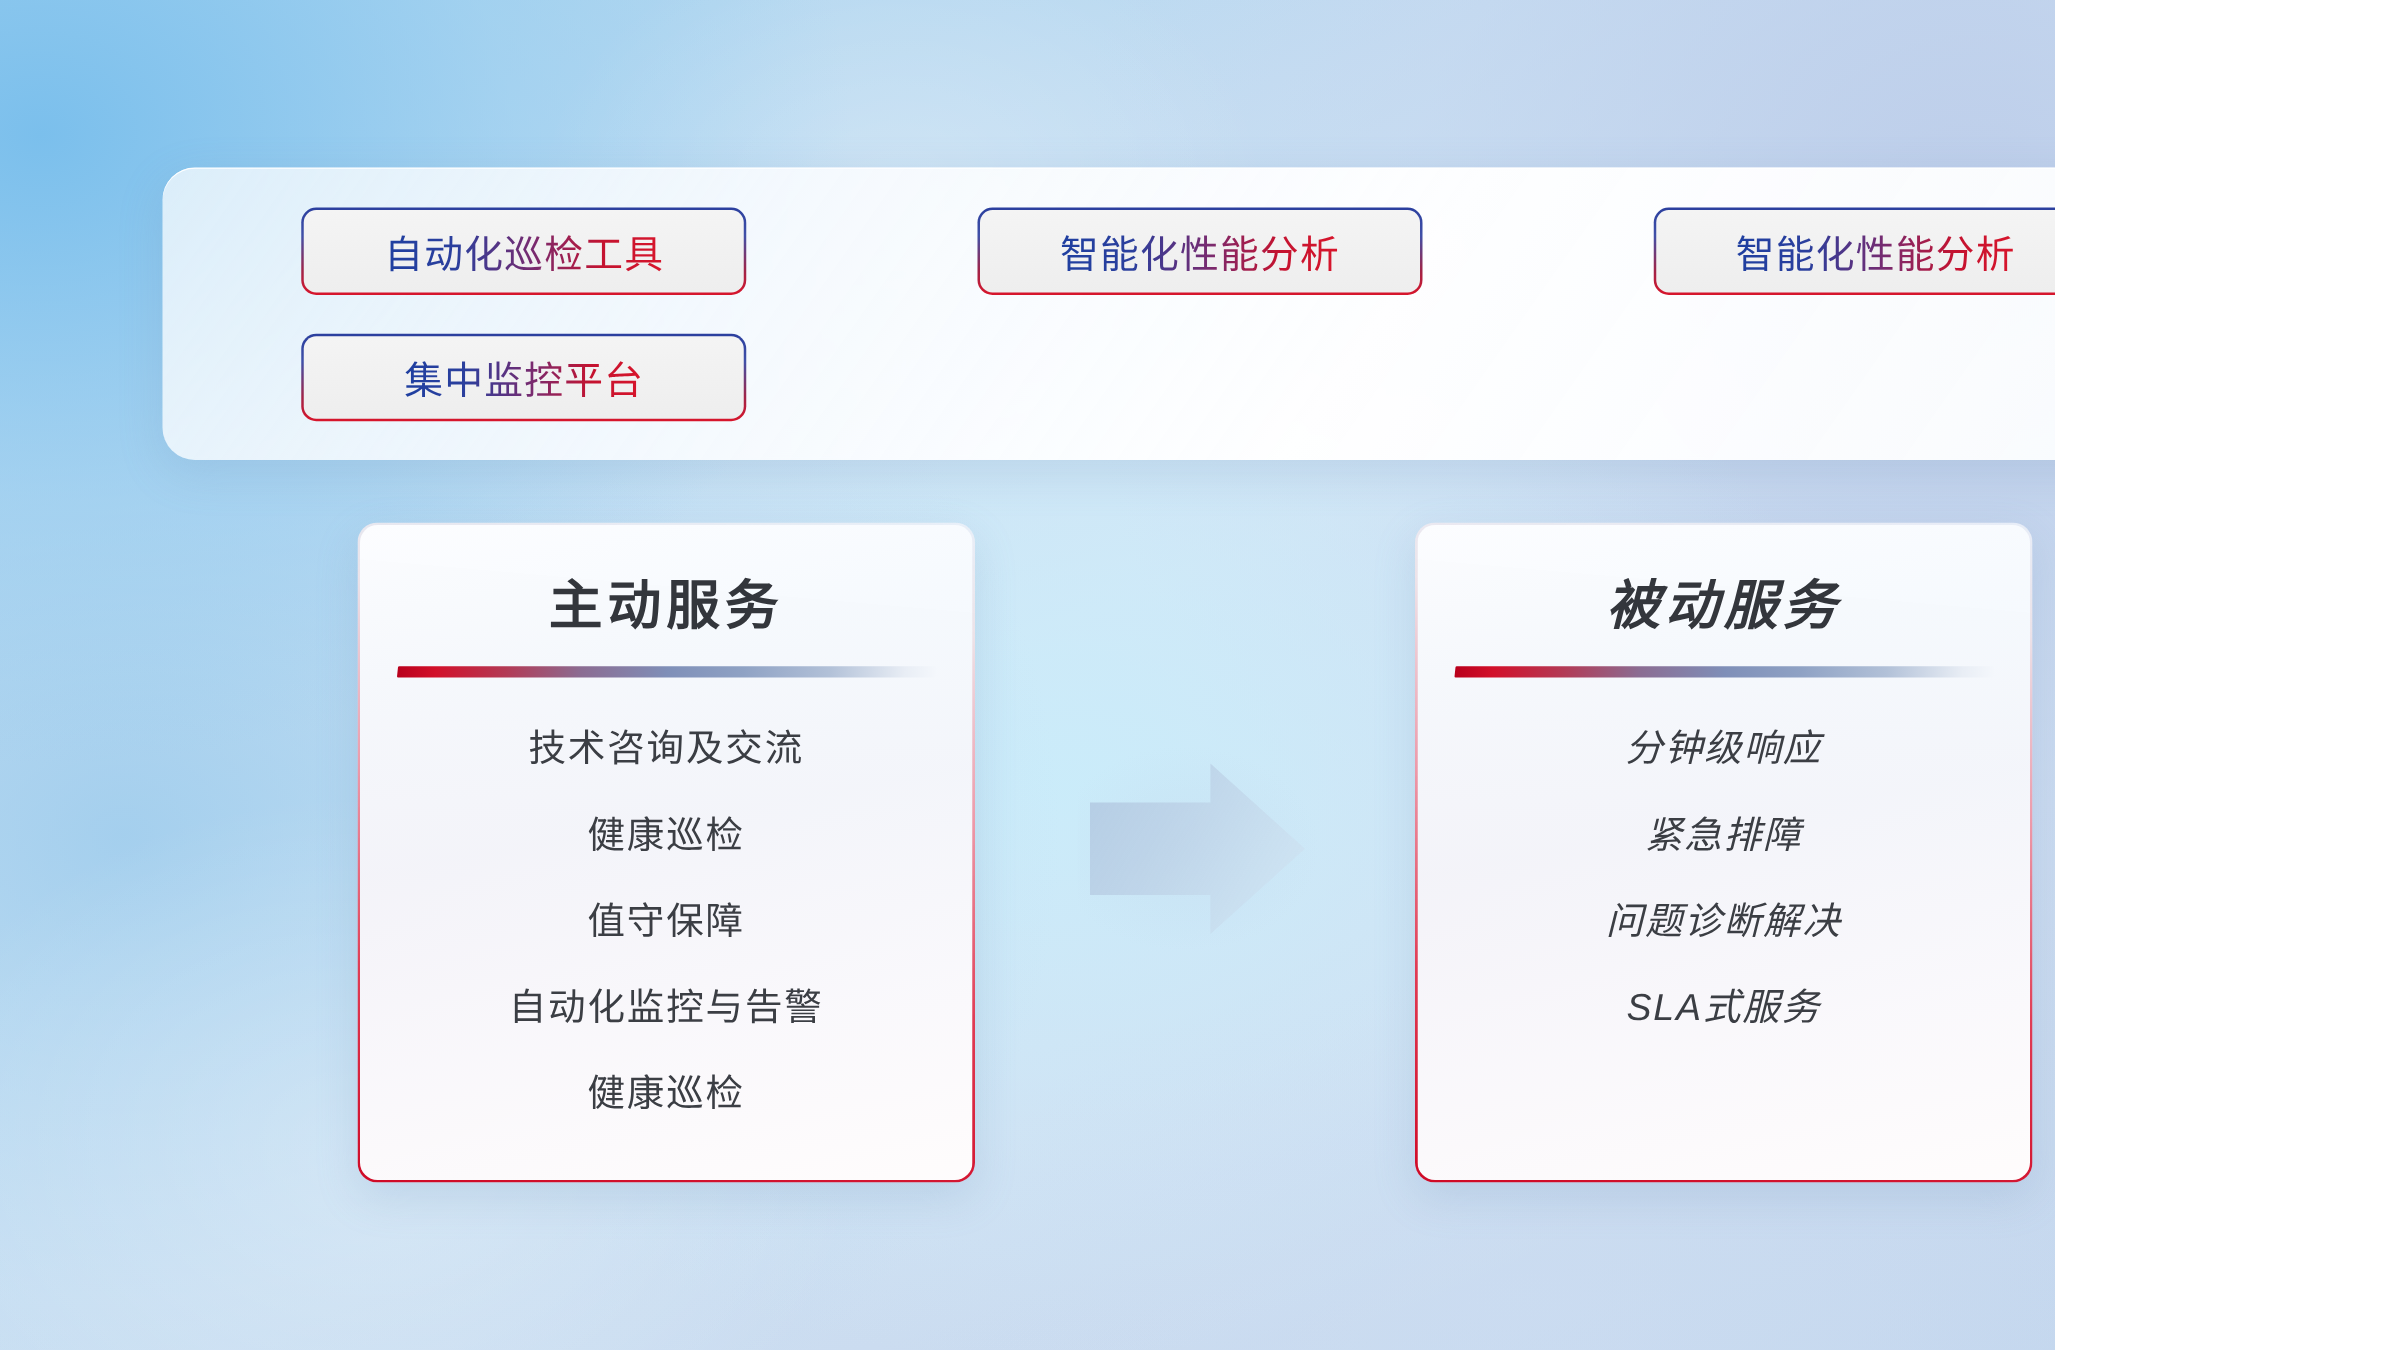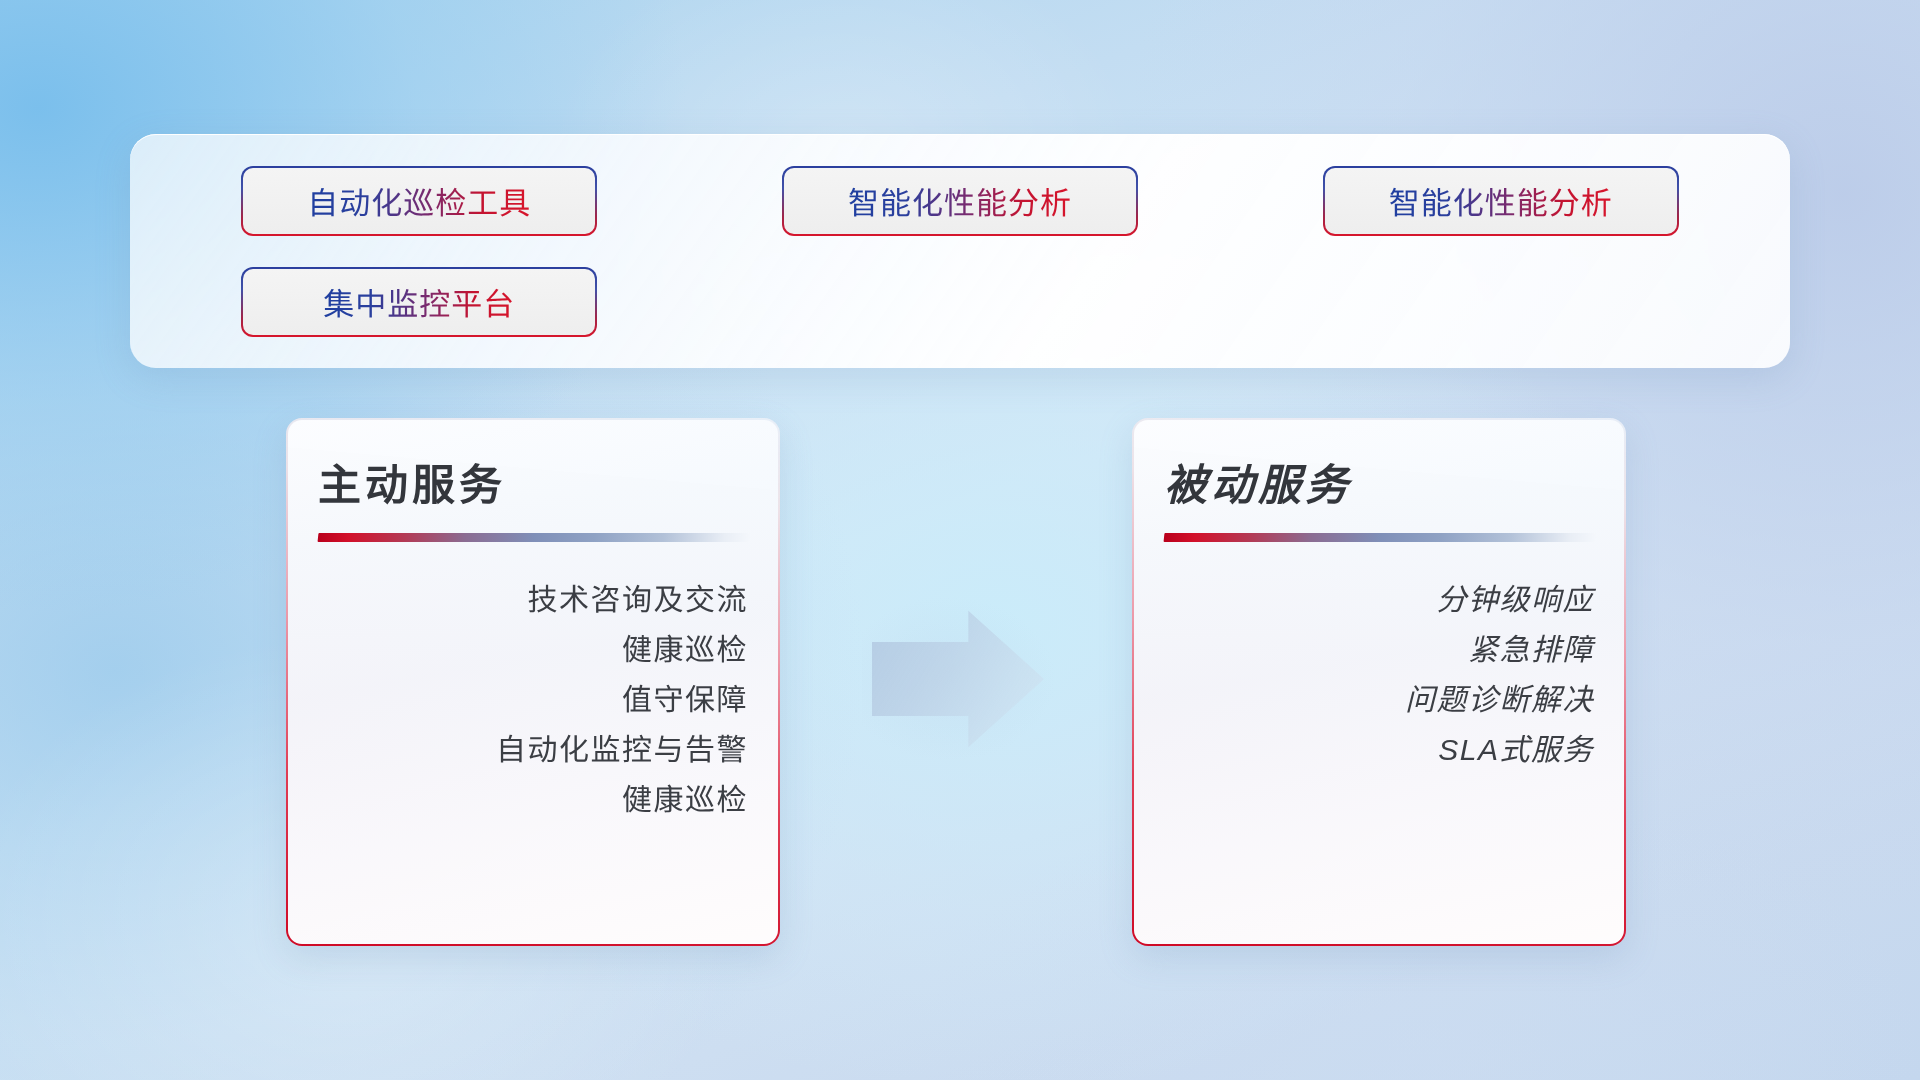--- a/index.html
+++ b/index.html
@@ -7,21 +7,21 @@
     margin: 0;
     padding: 0;
     width: 1920px;
     height: 1080px;
     overflow: hidden;
     font-family: "Liberation Sans", "DejaVu Sans", sans-serif;
   }
 
   #stage {
     position: relative;
-    width: 1920px;
+    width: 1644px;
     height: 1080px;
     overflow: hidden;
     background:
       radial-gradient(ellipse 900px 700px at 2% 10%, rgba(120,190,236,0.95) 0%, rgba(150,205,240,0.55) 42%, rgba(180,215,240,0.0) 72%),
       radial-gradient(ellipse 1000px 820px at 6% 62%, rgba(150,200,235,0.75) 0%, rgba(178,214,240,0.35) 45%, rgba(200,222,242,0.0) 75%),
       radial-gradient(ellipse 820px 600px at 52% 58%, rgba(202,236,250,0.95) 0%, rgba(208,233,248,0.45) 48%, rgba(210,228,245,0.0) 78%),
       radial-gradient(ellipse 900px 900px at 96% 18%, rgba(186,202,232,0.9) 0%, rgba(198,213,238,0.45) 50%, rgba(206,222,242,0.0) 80%),
       linear-gradient(160deg, #a8d3ee 0%, #c3ddf2 26%, #d3e7f6 48%, #cfe0f2 68%, #c9daef 85%, #c4d7ee 100%);
   }
 
@@ -129,20 +129,21 @@
         rgba(238,150,165,0.95) 42%,
         rgba(224,60,84,1) 70%,
         #cf0a26 100%) border-box;
     box-shadow: 0 12px 34px rgba(110,145,185,0.20);
     padding: 34px 30px 26px;
   }
   .card.left  { left: 286px; }
   .card.right { left: 1132px; font-style: italic; }
 
   .card-title {
+    text-align: center;
     font-size: 43px;
     font-weight: 700;
     letter-spacing: 4px;
     color: #33363c;
     line-height: 1.1;
     margin: 8px 0 0;
   }
 
   .card-rule {
     margin: 24px auto 0;
@@ -161,22 +162,21 @@
       rgba(210,219,232,0.0) 100%);
     transform: skewX(-6deg);
   }
 
   .card-list {
     list-style: none;
     margin: 40px 0 0;
     padding: 0;
     display: flex;
     flex-direction: column;
-    gap: 14px;
-    align-items: flex-end;
+    gap: 33px;
   }
   .card-list li {
     text-align: center;
     font-size: 30px;
     letter-spacing: 1.5px;
     color: #3b3e44;
     line-height: 1.2;
   }
 
   

